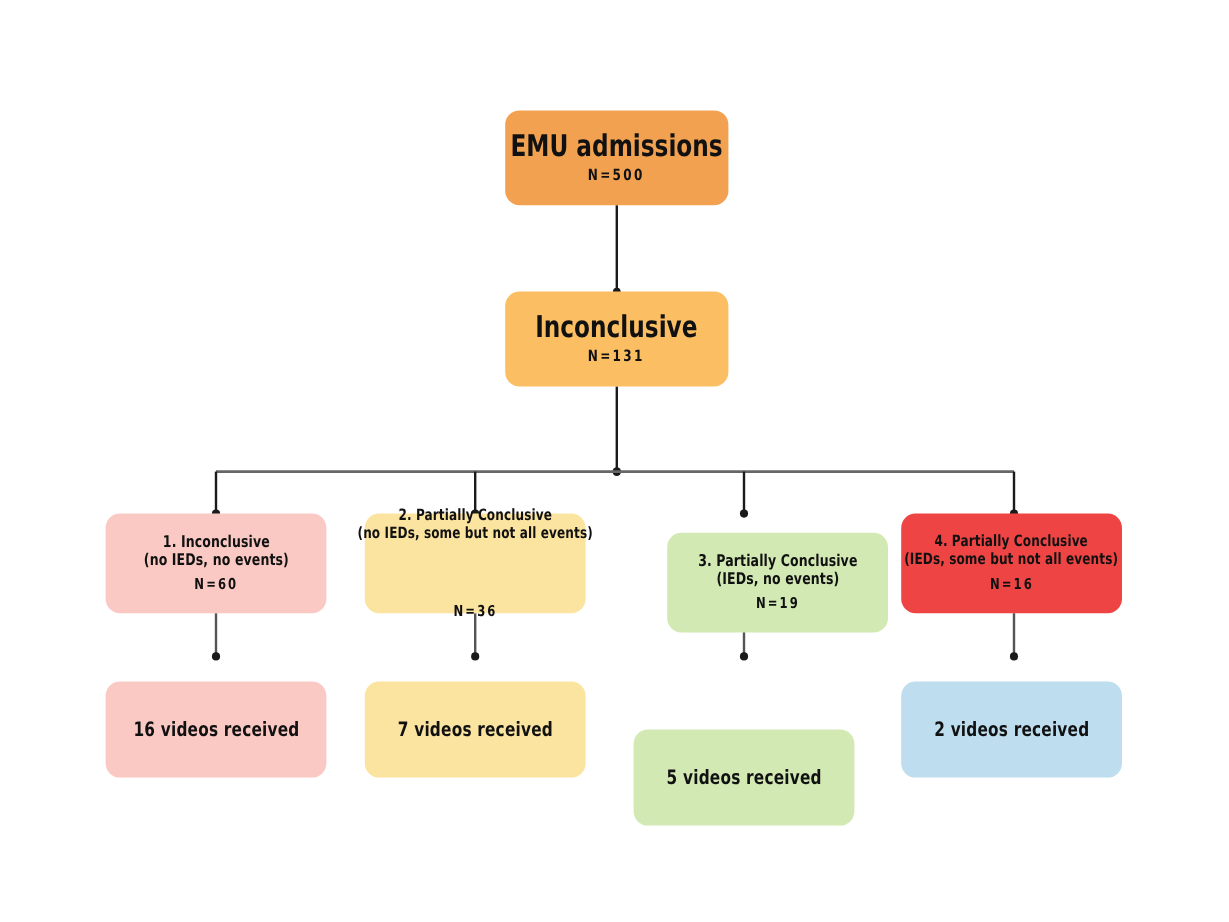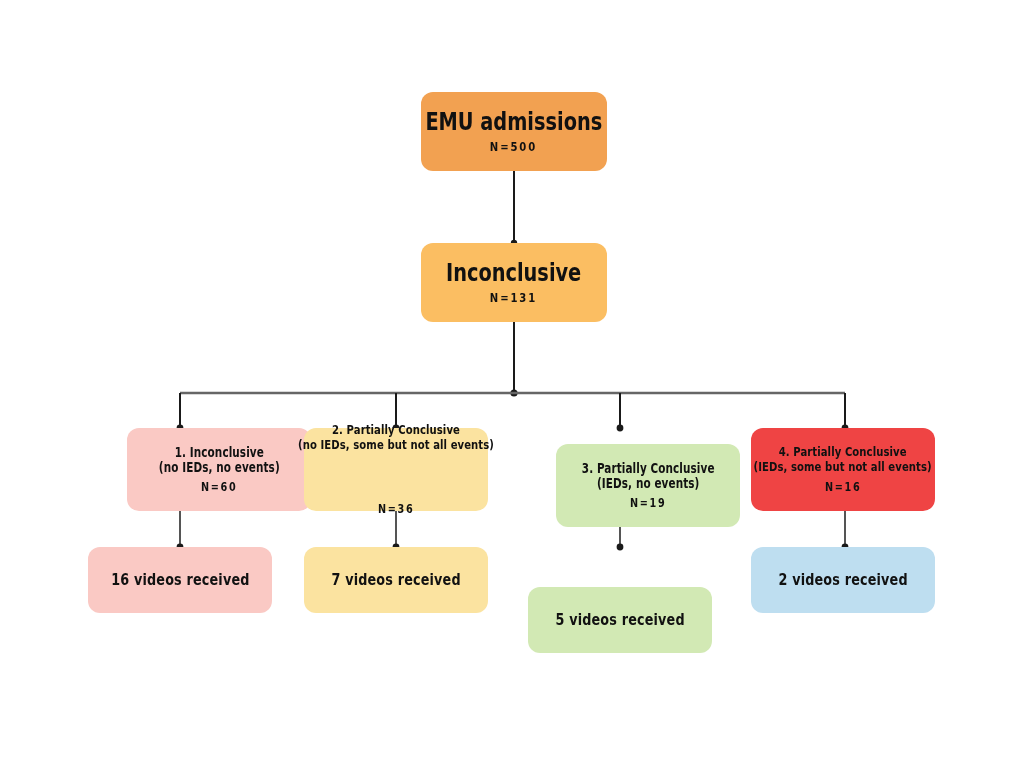--- a/index.html
+++ b/index.html
@@ -98,23 +98,23 @@
   .node.cat.c2 { left: 304px; background: #FBE3A0; }
   .node.cat.c3 { left: 556px; background: #D2E9B4; margin-top: 16px; }
   .node.cat.c4 { left: 751px; background: #BEDEF0; }
 
   
   .node.cat.c2 .title,
   .node.cat.c4 .title { font-size: 13px; }
 
   
   .node.videos {
-    top: 547px;
+    top: 568px;
     width: 184px;
-    height: 66px;
+    height: 80px;
   }
   .node.videos .single { font-size: 16.5px; letter-spacing: 0.2px; }
 
   .node.videos.v1 { left: 88px;  background: #FAC9C4; }
   .node.videos.v2 { left: 304px; background: #FBE3A0; }
   .node.videos.v3 { left: 528px; background: #D2E9B4; }
   .node.videos.v4 { left: 751px; background: #BEDEF0; }
 </style>
 </head>
 <body>
@@ -159,21 +159,21 @@
   <div class="node root" style="background: rgb(242, 161, 81);">
     <div class="title">EMU admissions</div>
     <div class="count">N=500</div>
   </div>
 
   <div class="node level2" style="background: rgb(251, 190, 98); align-items: center;">
     <div class="title">Inconclusive</div>
     <div class="count">N=131</div>
   </div>
 
-  <div class="node cat c1" style="background: rgb(250, 201, 196); margin-left: 39px;">
+  <div class="node cat c1" style="background: rgb(250, 201, 196);">
     <div class="title">
       <span>1. Inconclusive</span>
       <span class="l2">(no IEDs, no events)</span>
     </div>
     <div class="count">N=60</div>
   </div>
 
   <div class="node cat c2" style="background: rgb(251, 227, 160); gap: 44px;">
     <div class="title">
       <span>2. Partially Conclusive</span>

